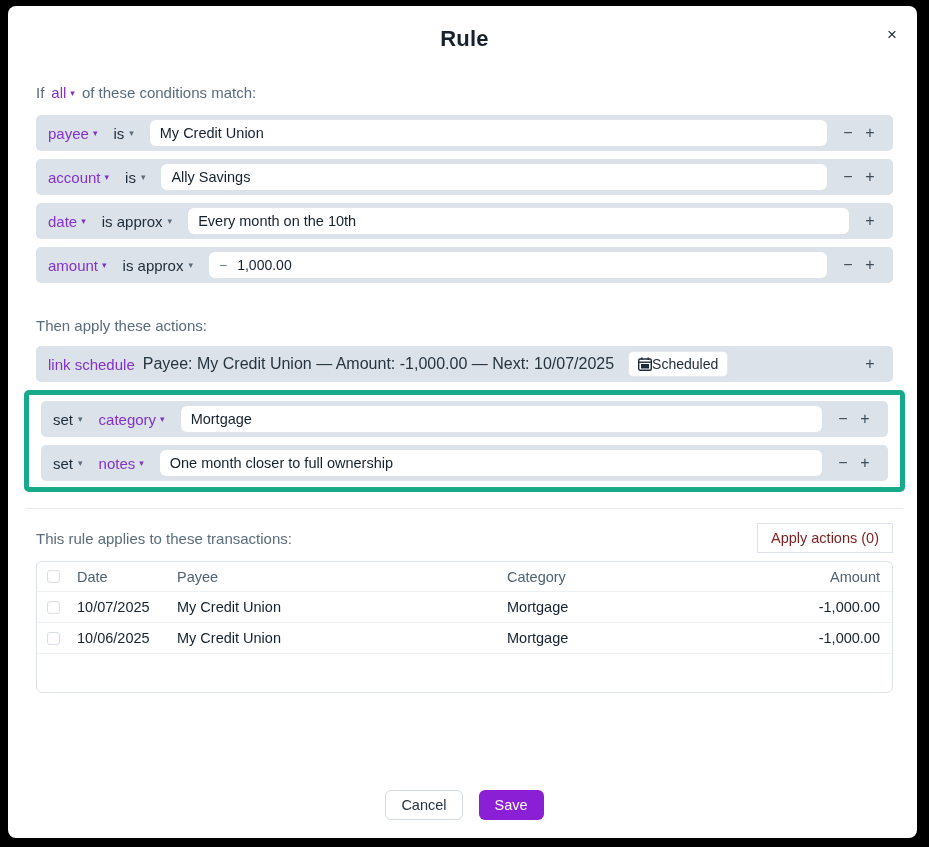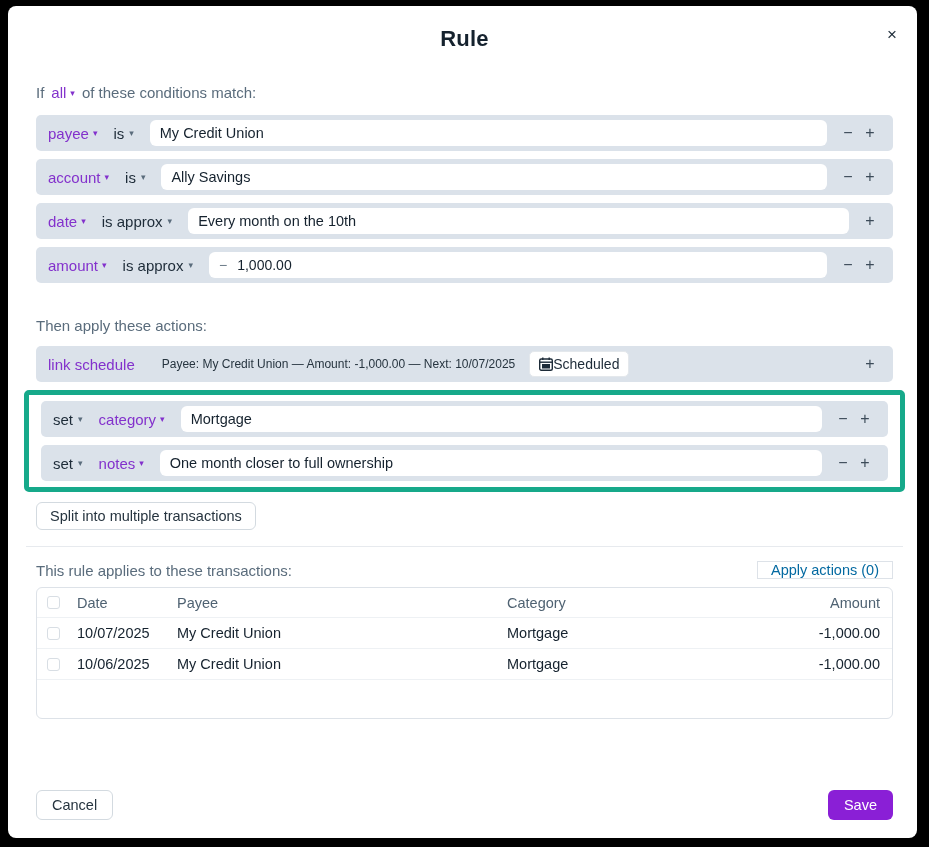--- a/index.html
+++ b/index.html
@@ -60,54 +60,54 @@
   .input-wrap { flex: 1; background: #fff; border-radius: 6px; height: 26px; display: flex; align-items: center; padding: 0 10px; gap: 10px; }
   .input-wrap input { border: none; outline: none; background: transparent; font-family: inherit; font-size: 14px; color: #15222e; flex: 1; }
   .neg-prefix { color: #6b7b88; font-size: 14px; }
   .pm-btn {
     background: none; border: none; color: #3c4b59; font-size: 16px; cursor: pointer;
     width: 22px; text-align: center; font-family: inherit; padding: 0; flex-shrink: 0;
   }
   .pm-spacer { margin-left: 10px; display: flex; }
   
   .actions-heading { margin-top: 26px; margin-bottom: 12px; }
-  .schedule-desc { color: #26343f; font-size: 12px; margin-left: 27px; white-space: nowrap; overflow: hidden; }
+  .schedule-desc { color: #26343f; font-size: 16px; margin-left: 8px; white-space: nowrap; overflow: hidden; }
   .badge {
     background: #fff; border: 1px solid #e4e8ec; border-radius: 5px;
     display: inline-flex; align-items: center; gap: 0; padding: 4px 9px;
     font-size: 14px; color: #1d2b38; margin-left: 14px; cursor: pointer; flex-shrink: 0;
   }
   .highlight-box {
     border: 5px solid #16a98a; border-radius: 5px;
     margin: 0 -12px; padding: 6px 12px; margin-bottom: 0;
   }
   .highlight-box .rule-row:last-child { margin-bottom: 0; }
   .split-btn {
     margin-top: 10px; align-self: flex-start;
     background: #fff; border: 1px solid #d3dae0; border-radius: 6px;
     padding: 5px 13px; font-size: 14.5px; color: #26343f; cursor: pointer; font-family: inherit;
   }
   .divider { border: none; border-top: 1px solid #e7eaee; margin: 16px -10px 14px -10px; }
   
   .tx-heading-row { display: flex; align-items: center; justify-content: space-between; }
   .apply-btn {
     background: #fff; border: 1px solid #dde2e8; border-radius: 0;
-    padding: 0 13px; font-size: 14.5px; color: #0369a1; cursor: default; font-family: inherit;
+    padding: 6px 13px; font-size: 14.5px; color: #7f1d1d; cursor: default; font-family: inherit;
   }
   .tx-table {
     margin-top: 8px; border: 1px solid #dde2e8; border-radius: 6px; overflow: hidden;
     font-size: 14.5px; flex-shrink: 0;
   }
   .tx-row { display: grid; grid-template-columns: 30px 100px 330px 1fr 150px; align-items: center; height: 31px; padding: 0 12px 0 10px; border-bottom: 1px solid #eef1f4; }
   .tx-row.header { color: #4f6272; font-weight: 500; height: 30px; }
   .tx-row .amt { text-align: right; }
   .tx-empty { height: 38px; }
   .checkbox { width: 13px; height: 13px; border: 1.5px solid #d8dee4; border-radius: 3px; background: #fff; cursor: pointer; }
   
-  .footer { margin-top: auto; display: flex; justify-content: space-between; gap: 16px; padding-top: 14px; }
+  .footer { margin-top: auto; display: flex; justify-content: center; gap: 16px; padding-top: 14px; }
   .cancel-btn {
     background: #fff; border: 1px solid #d3dae0; border-radius: 6px;
     padding: 6px 15px; font-size: 14.5px; color: #26343f; cursor: pointer; font-family: inherit;
   }
   .save-btn {
     background: #8a1fd6; border: none; border-radius: 6px;
     padding: 6px 16px; font-size: 14.5px; color: #fff; cursor: pointer; font-family: inherit;
   }
   .cal-icon { width: 14px; height: 14px; flex-shrink: 0; }
 </style>
@@ -261,21 +261,20 @@
       <span class="gap"></span>
       <input class="row-input" type="text" value="One month closer to full ownership" style="">
       <span class="pm-spacer">
         <button class="pm-btn">−</button>
         <button class="pm-btn">+</button>
       </span>
     </div>
 
   </div>
 
-  <button class="split-btn">Split into multiple transactions</button>
 
   <hr class="divider">
 
   <div class="tx-heading-row">
     <span class="section-heading">This rule applies to these transactions:</span>
     <button class="apply-btn">Apply actions (0)</button>
   </div>
 
   <div class="tx-table">
     <div class="tx-row header">

